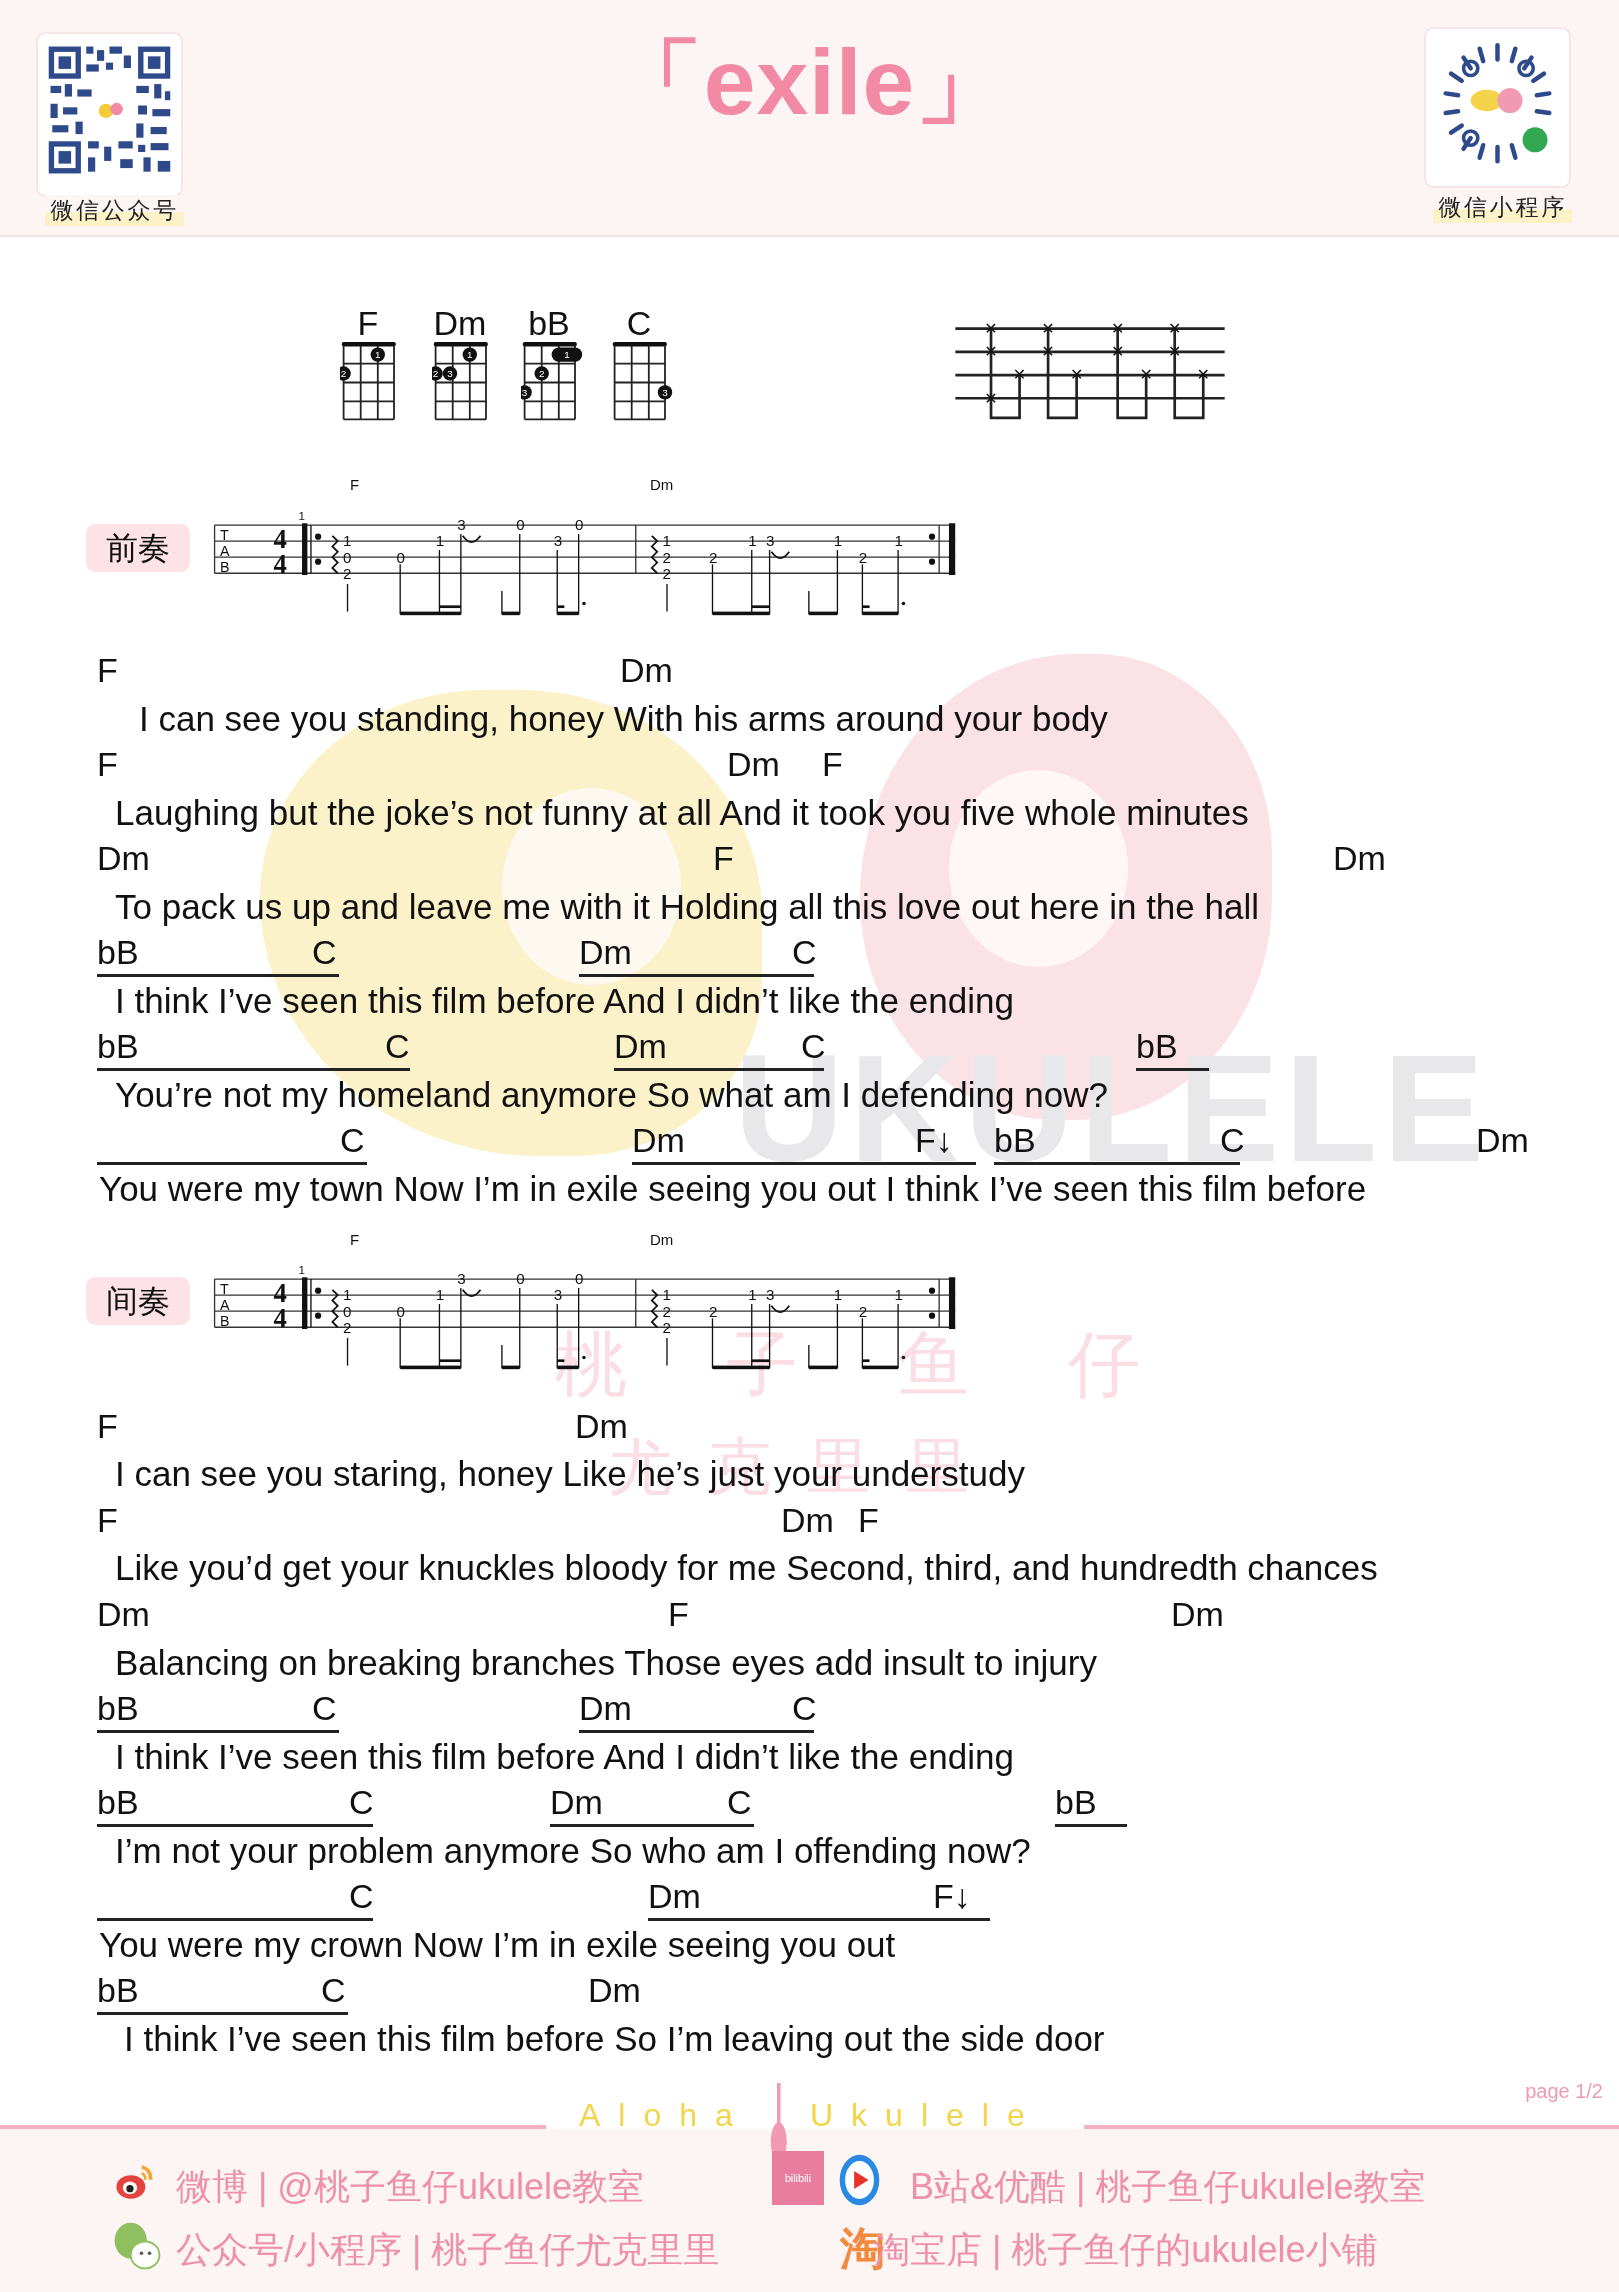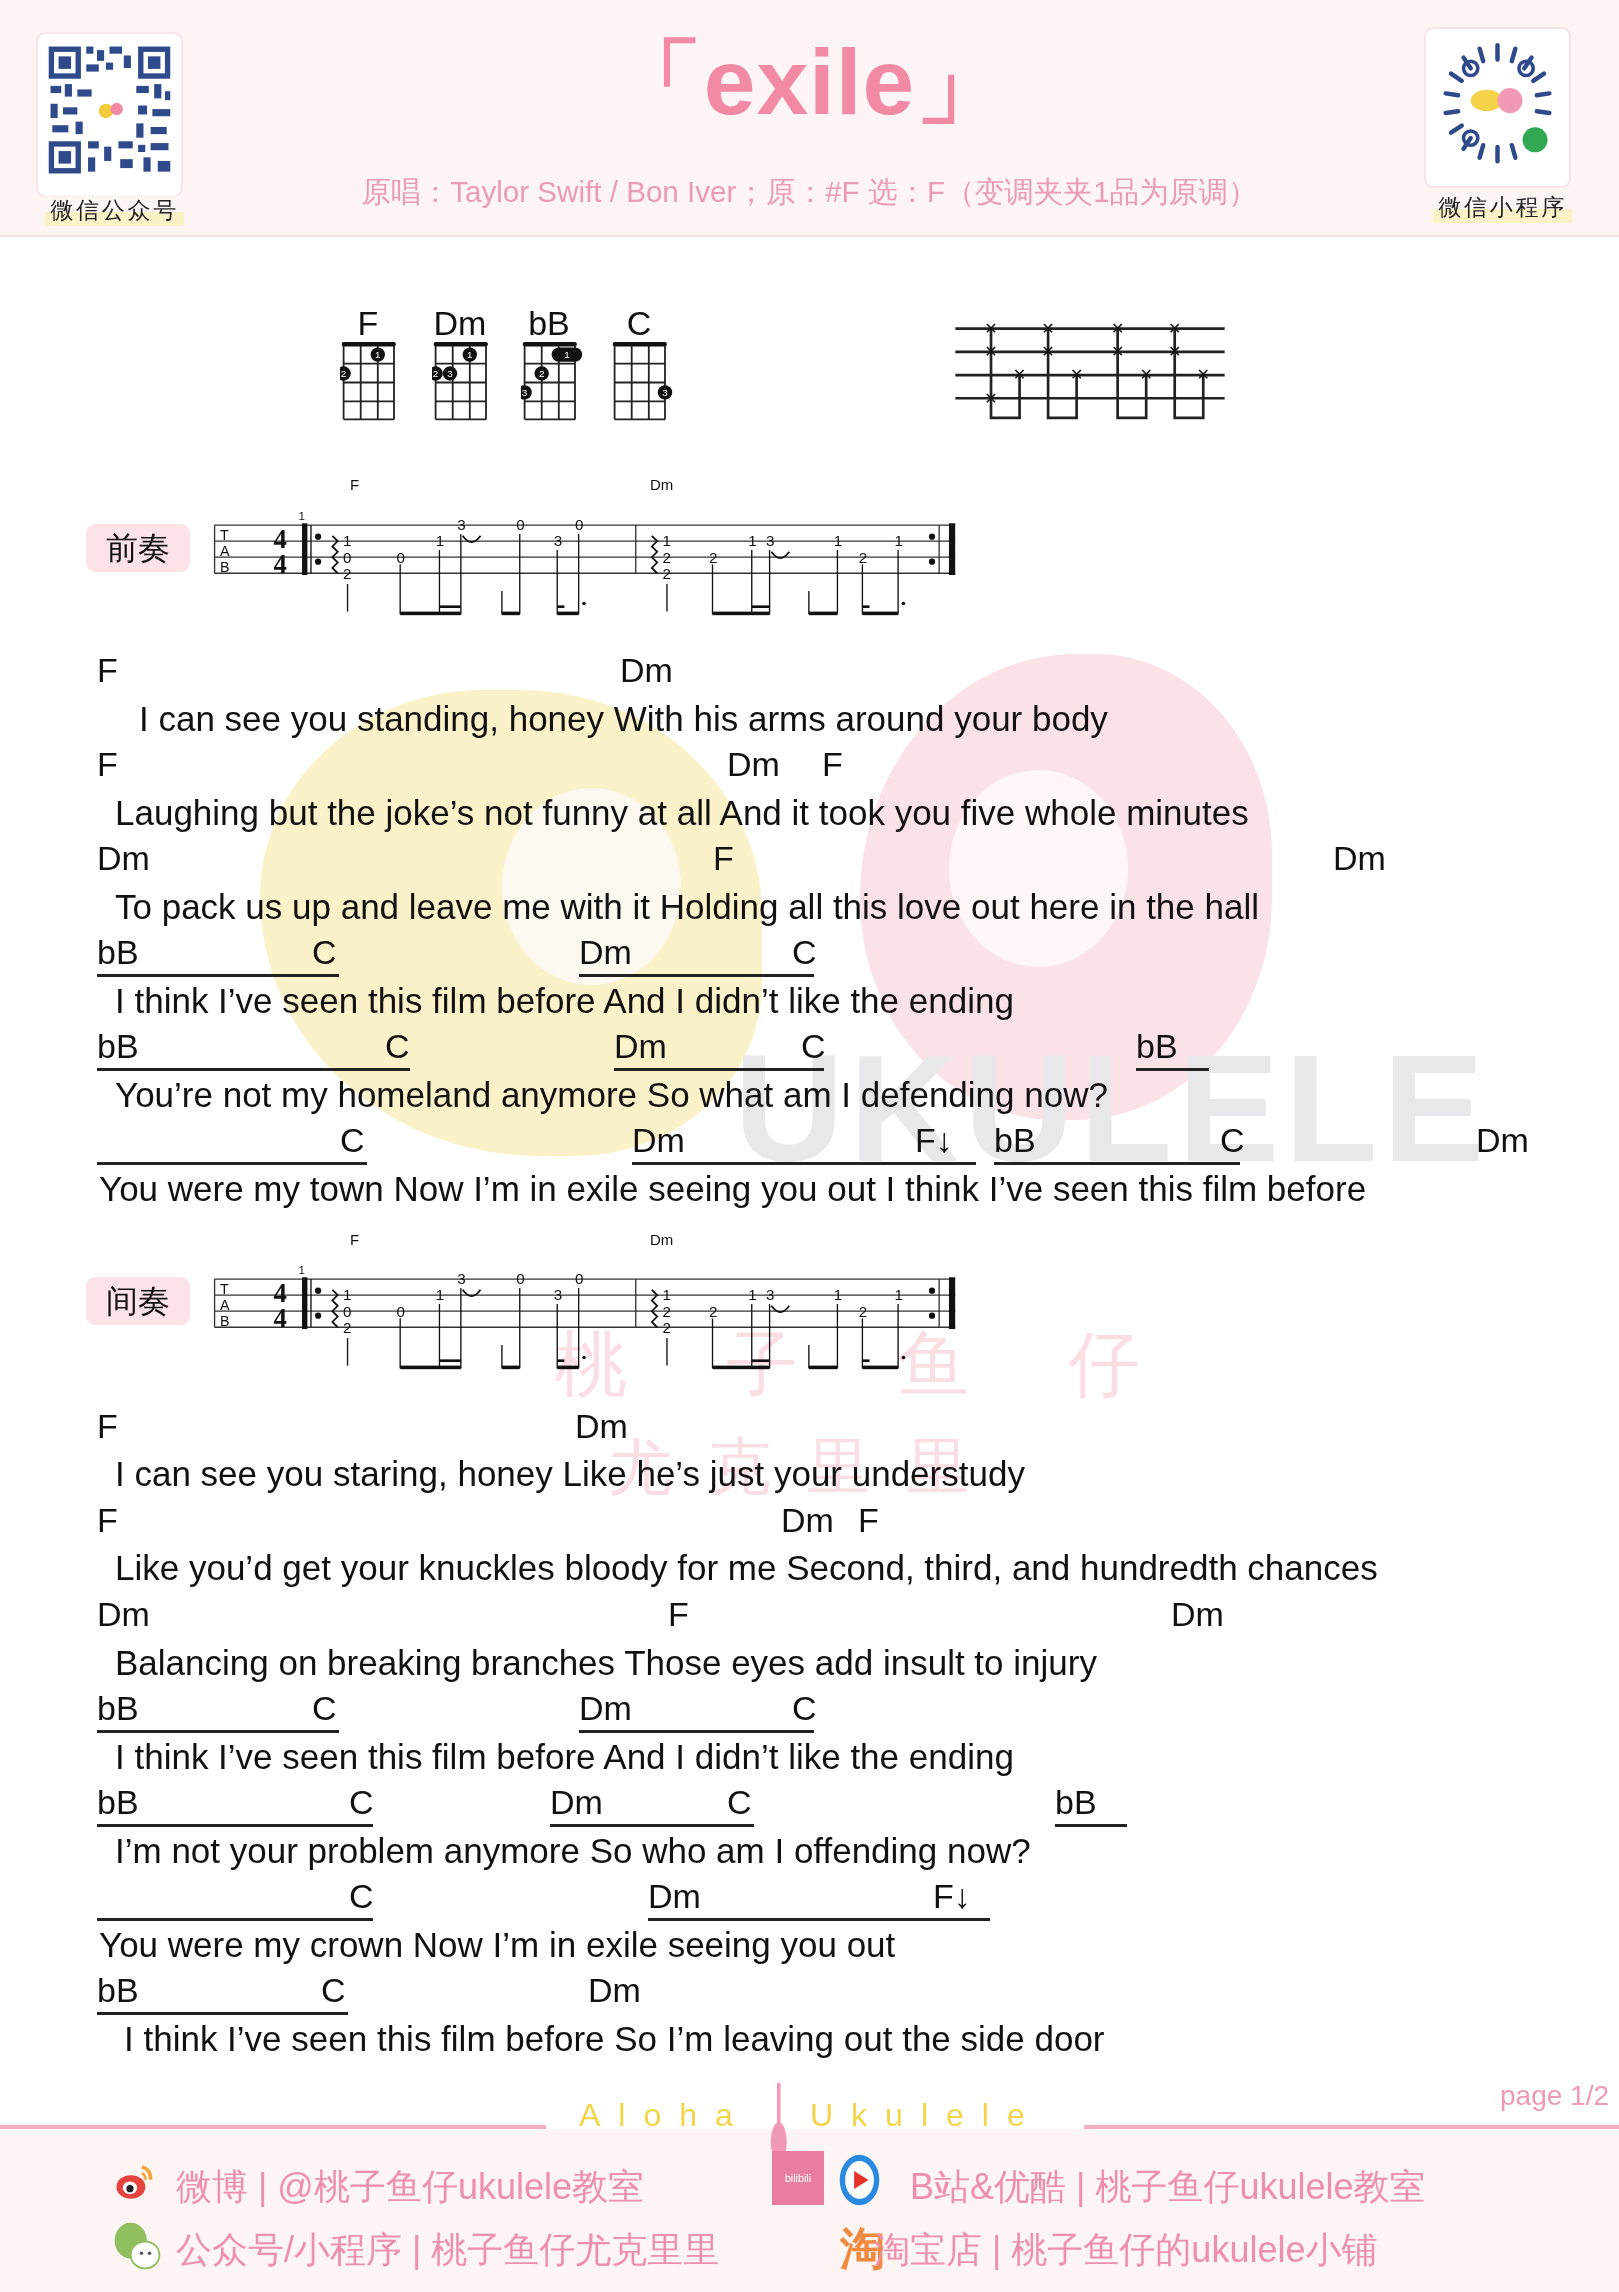--- a/index.html
+++ b/index.html
@@ -43,21 +43,21 @@
   .tab-chord { position:absolute; font-size:15px; color:#111; }
   .chord { position:absolute; font-size:34px; color:#111; top:0; }
   .chord-underline { position:absolute; height:2.7px; background:#222; top:41px; }
   .lyric { position:absolute; font-size:35px; color:#111; white-space:nowrap; }
   .watermark-blob { position:absolute; border-radius:50%; }
   .footer-line { position:absolute; top:2125px; height:3.6px; background:#f2b0c0; }
   .footer-bg { position:absolute; left:0; top:2129px; width:1619px; height:164px; background:#fdf4f4; }
   .aloha { position:absolute; top:2097px; font-size:32px; color:#f2d54a; letter-spacing:18px; }
   .footer-item { position:absolute; font-size:36px; color:#ee8fab; white-space:nowrap; }
   .footer-icon { position:absolute; }
-  .page-num { position:absolute; right:10px; top:2080px; font-size:28px; color:#ee9ab2; }
+  .page-num { position:absolute; right:16px; top:2080px; font-size:20px; color:#ee9ab2; }
   .wm-text { position:absolute; color:#fbdde4; font-size:72px; letter-spacing:99px; }
 </style>
 </head>
 <body>
 
 <div class="header">
   <div class="qr-card" style="left:38px; top:34px;">
     <svg width="143" height="152" viewBox="0 0 160 170">
       <rect x="10" y="12" width="140" height="146" fill="#fff"></rect>
       <g fill="#2f4a8a">
@@ -101,21 +101,20 @@
           <rect x="134" y="142" width="14" height="12"></rect>
       </g>
       <rect x="62" y="66" width="40" height="40" fill="#fff" rx="4"></rect>
       <circle cx="76" cy="86" r="8" fill="#f2cc3a"></circle>
         <circle cx="88" cy="84" r="7" fill="#f28aa5"></circle>
     </svg>
   </div>
   <div class="qr-caption" style="left:45px; top:195px;">微信公众号</div>
 
   <div class="title">「exile」</div>
-  <div class="subtitle" style="top:172px; font-size:29.6px;">原唱：Taylor Swift / Bon Iver；原：#F  选：F（变调夹夹1品为原调）</div>
 
   <div class="qr-card" style="left:1426px; top:29px; height:157px;">
     <svg width="143" height="152" viewBox="0 0 160 170">
       <g stroke="#2f4a8a" stroke-width="5" stroke-linecap="round" fill="none">
         <line x1="80" y1="18" x2="80" y2="34"></line>
           <line x1="100" y1="22" x2="96" y2="36"></line>
           <line x1="60" y1="22" x2="64" y2="36"></line>
         <line x1="118" y1="32" x2="110" y2="44"></line>
           <line x1="42" y1="32" x2="50" y2="44"></line>
           <line x1="132" y1="50" x2="120" y2="58"></line>

